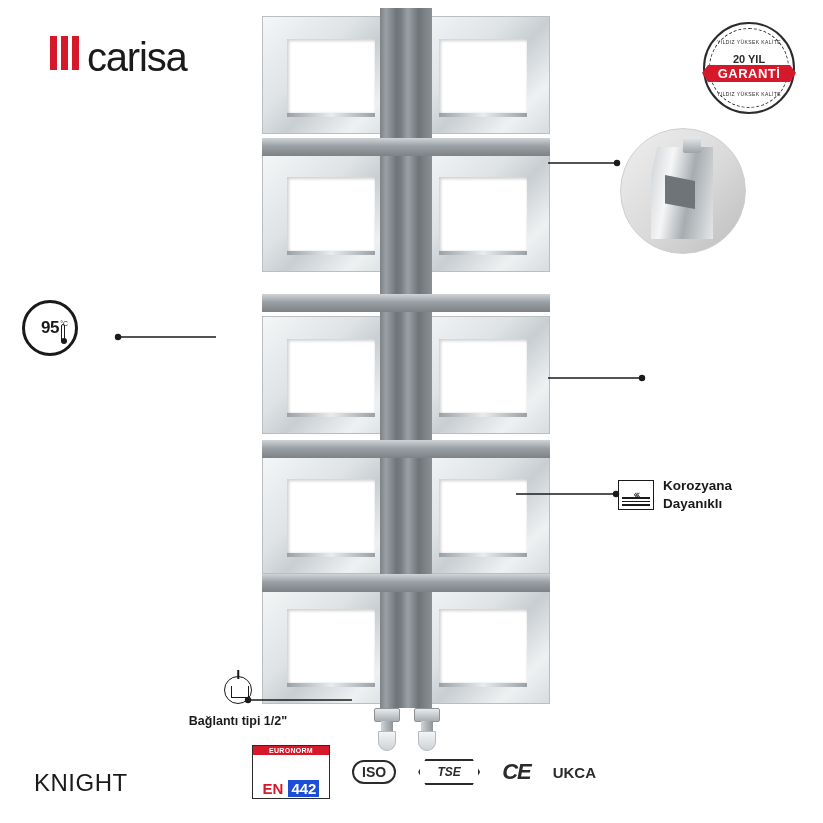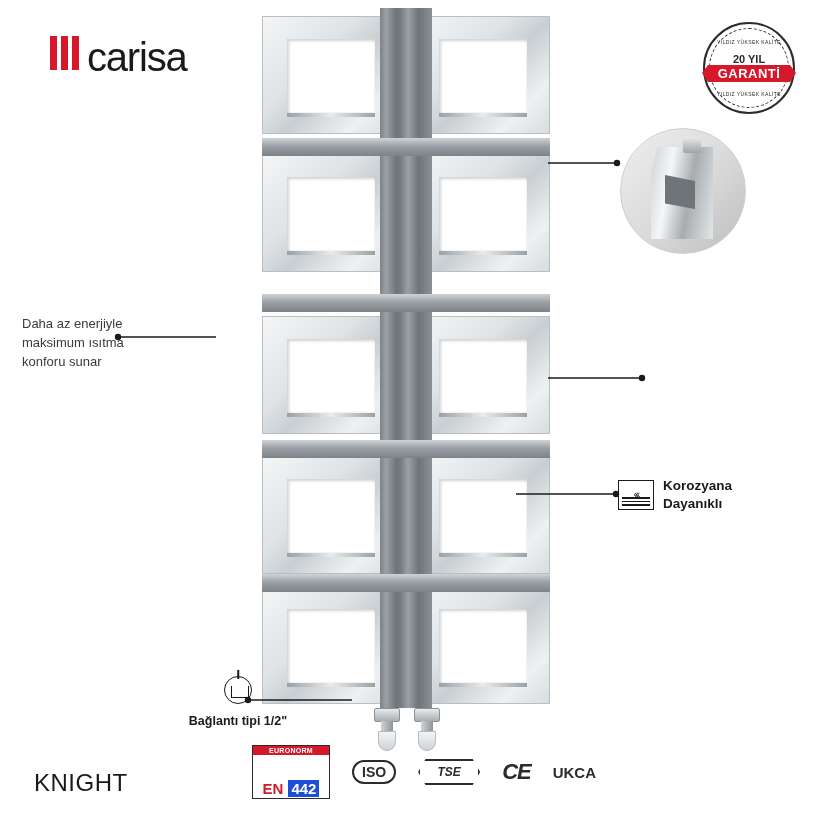--- a/index.html
+++ b/index.html
@@ -318,24 +318,24 @@
     <circle cx="617" cy="163" r="3.2" fill="#1a1a1a"></circle>
     <line x1="548" y1="378" x2="640" y2="378" stroke="#1a1a1a" stroke-width="1.3"></line>
     <circle cx="642" cy="378" r="3.2" fill="#1a1a1a"></circle>
     <line x1="516" y1="494" x2="614" y2="494" stroke="#1a1a1a" stroke-width="1.3"></line>
     <circle cx="616" cy="494" r="3.2" fill="#1a1a1a"></circle>
     <line x1="248" y1="700" x2="352" y2="700" stroke="#1a1a1a" stroke-width="1.3"></line>
     <circle cx="248" cy="700" r="3.2" fill="#1a1a1a"></circle>
   </svg>
 
   <div class="temp-block">
-    <div class="temp-sub">
-      <span>Daha az enerjiyle</span><br>
-      <span>maksimum ısıtma</span><br>
-      <span>konforu sunar</span>
+    <div class="temp-circle">
+      <span class="temp-val">95</span>
+      <span class="temp-unit">°C</span>
+      <span class="temp-thermo"></span>
     </div>
   </div>
 
 
   <div class="callout-cor">
     <span class="cor-icon">
       <span class="chev">‹‹‹</span>
       <span class="waves">
           <i></i>
           <i></i>

